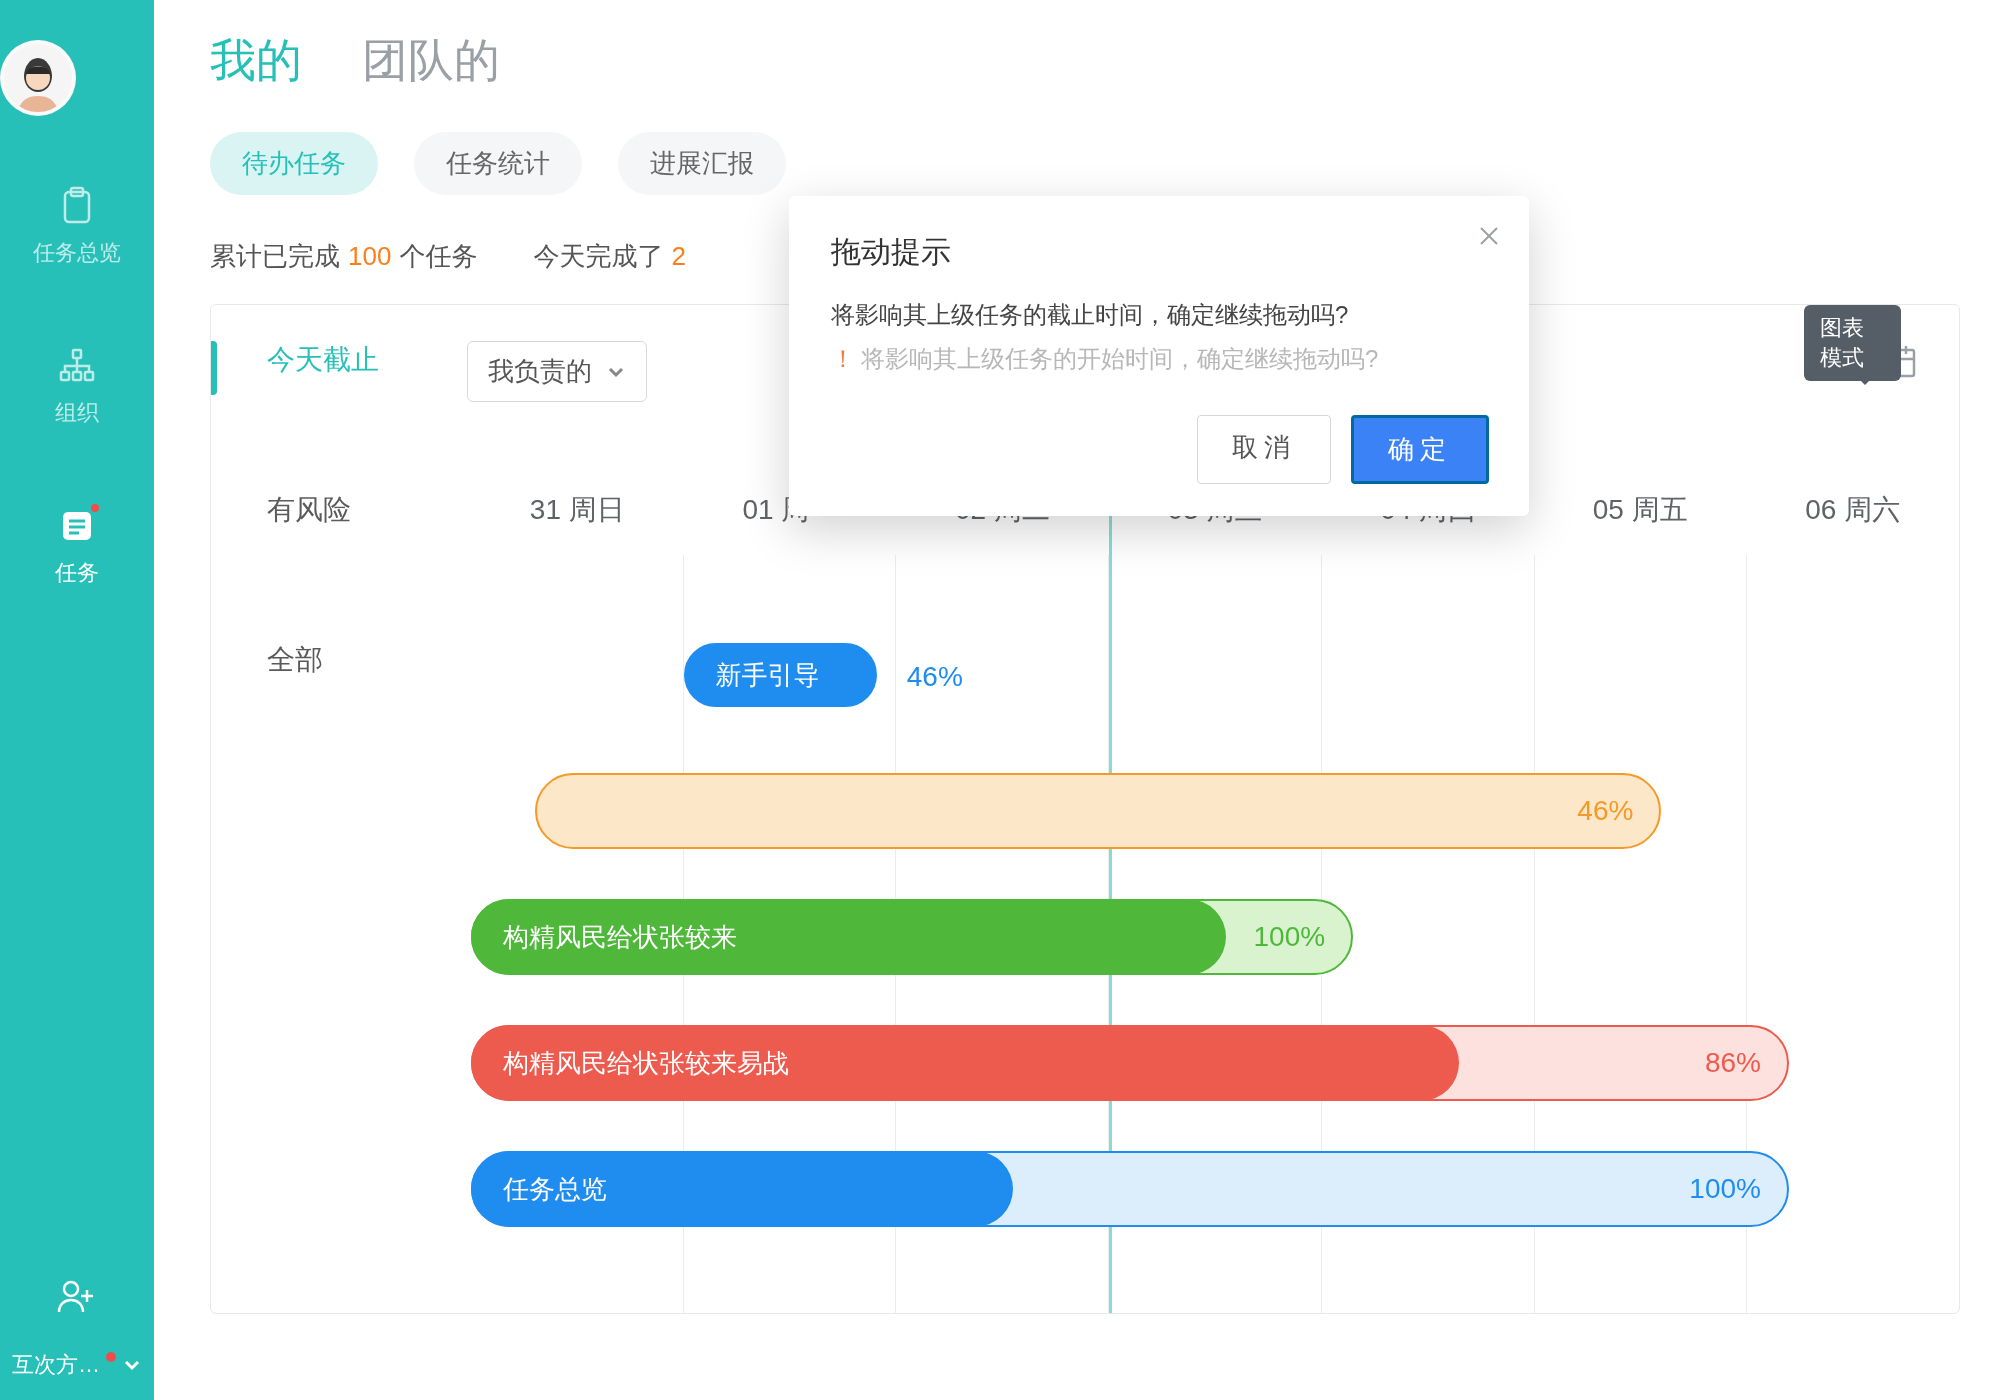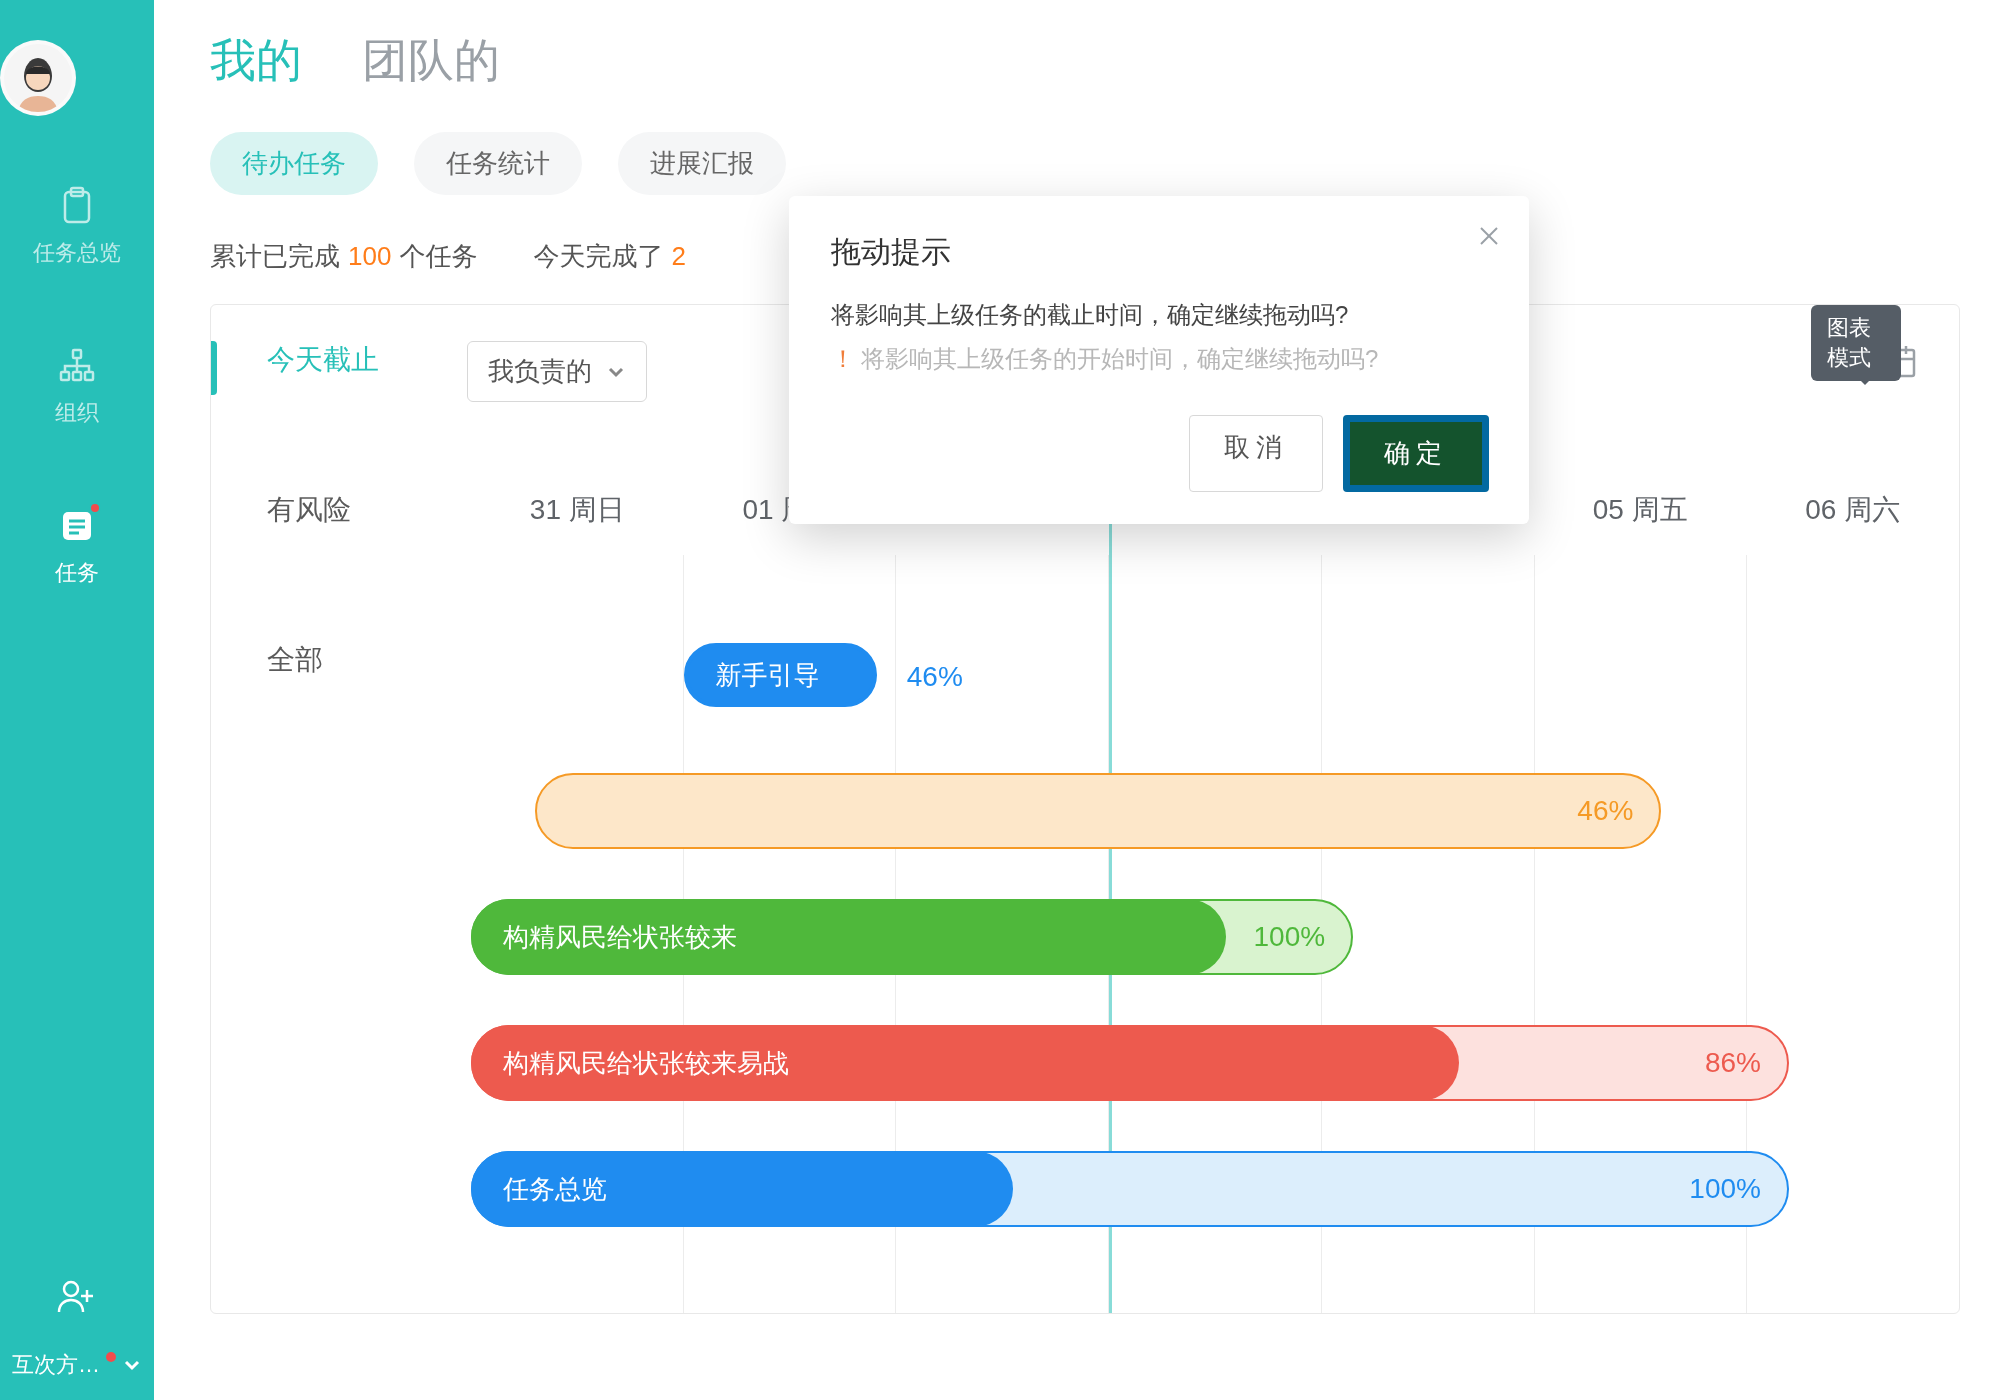--- a/index.html
+++ b/index.html
@@ -96,21 +96,21 @@
   .select-box {
     margin-left: 200px;
     border:1px solid #d8d8d8; border-radius:6px;
     padding: 12px 20px;
     display:flex; align-items:center; gap:14px;
     font-size:26px; color:#555; cursor:pointer;
     background:#fff;
   }
   .select-box svg{ width:20px; height:20px; stroke:#888; fill:none; stroke-width:3;}
 
-  .view-toggle { position:absolute; right:40px; top:36px; display:flex; gap:28px; align-items:center; }
+  .view-toggle { position:absolute; right:40px; top:36px; display:flex; gap:35px; align-items:center; }
   .view-toggle svg{ width:40px; height:40px; stroke:#9aa0a6; fill:none; stroke-width:2.5; cursor:pointer;}
   .tooltip-chip{
     position:absolute; right:18px; top:-36px;
     background:#555d66; color:#fff; font-size:22px;
     padding:8px 16px; border-radius:6px;
   }
   .tooltip-chip::after{
     content:""; position:absolute; bottom:-10px; right:30px;
     border:6px solid transparent; border-top-color:#555d66;
   }
@@ -169,21 +169,21 @@
   }
   .modal-close { position:absolute; right:28px; top:28px; cursor:pointer; }
   .modal-close svg{ width:24px; height:24px; stroke:#9aa0a6; stroke-width:2;}
   .modal-title { font-size:30px; color:#333; margin-bottom: 26px; }
   .modal-line1 { font-size:24px; color:#444; margin-bottom:12px; }
   .modal-line2 { font-size:24px; color:#b7b7b7; margin-bottom:40px; }
   .modal-line2 .warn { color:#f07d3a; margin-right:6px;}
   .modal-actions { display:flex; justify-content:flex-end; gap:20px; }
   .btn { padding: 14px 34px; font-size:26px; border-radius:4px; cursor:pointer; }
   .btn-cancel { background:#fff; border:1px solid #d8d8d8; color:#555; letter-spacing:6px; }
-  .btn-confirm{ background:#14532d; border:7px solid #0369a1; color:#fff; letter-spacing:6px;font-family:Liberation Mono, monospace; }
+  .btn-confirm{ background:#3b82f6; border:3px solid #0369a1; color:#fff; letter-spacing:6px;font-family:Liberation Mono, monospace; }
 
 </style>
 </head>
 <body>
 
 <aside class="sidebar">
   <div class="avatar">
     <svg viewBox="0 0 60 60">
       <path d="M30 40c8 0 14-7 14-16S38 6 30 6 16 15 16 24s6 16 14 16z" fill="#3a3a3a"></path>
       <path d="M10 60c2-12 10-16 20-16s18 4 20 16z" fill="#e8b596"></path>

